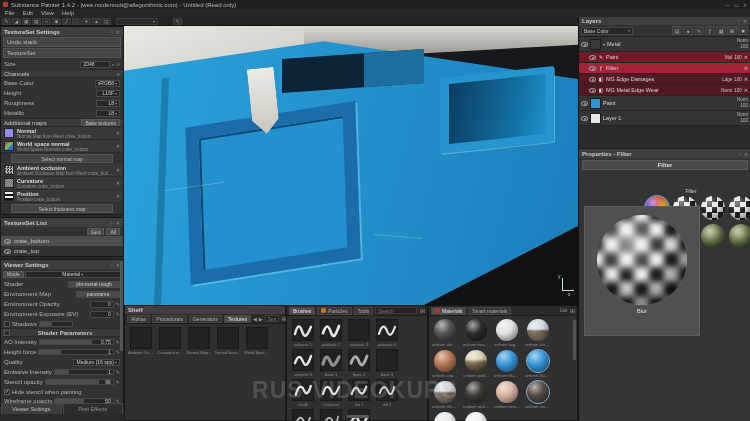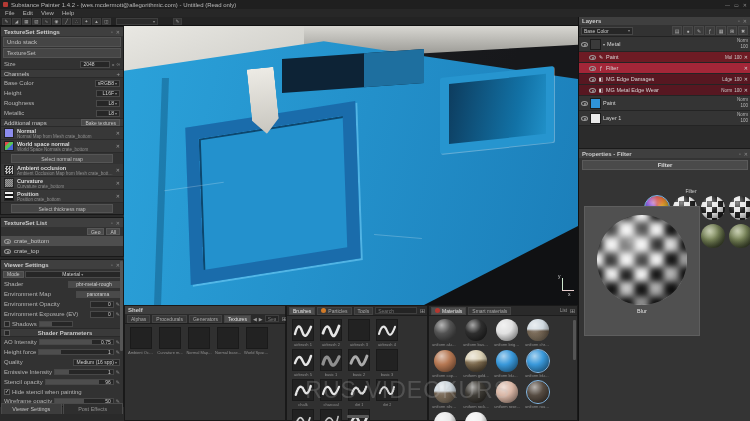--- a/index.html
+++ b/index.html
@@ -119,21 +119,21 @@
 .fsph::after{content:"";position:absolute;inset:0;border-radius:50%;background:radial-gradient(circle at 35% 28%,rgba(255,255,255,.5),rgba(255,255,255,.04) 40%,rgba(0,0,0,.55) 90%);}
 .f-rainbow{background:conic-gradient(#c9362f,#d98a26,#d8d12c,#37a23a,#2a9fd8,#2b46c9,#8c35c9,#c9362f);outline:1px solid #7db6e8;}
 .f-checker{background:repeating-conic-gradient(#e6e6e6 0% 25%,#1a1a1a 0% 50%) 0 0/11px 11px;}
 .f-moss{background:radial-gradient(circle at 40% 35%,#93a06a,#55603c 60%,#2e3522);}
 .preview{position:absolute;left:5px;top:34px;width:116px;height:130px;background:#505050;border:1px solid #5e5e5e;z-index:5;}
 .bigsph{width:90px;height:90px;border-radius:50%;overflow:hidden;position:relative;margin:8px auto 3px;}
 .bigsph .pat{position:absolute;inset:-8px;background:repeating-conic-gradient(#ededed 0% 25%,#141414 0% 50%) 0 0/30px 30px;filter:blur(3px);}
 .bigsph::after{content:"";position:absolute;inset:0;border-radius:50%;background:radial-gradient(circle at 36% 30%,rgba(255,255,255,.55),rgba(255,255,255,.03) 42%,rgba(0,0,0,.65) 92%);}
 .prevcap{text-align:center;font-size:5.5px;color:#e2e2e2;}
 
-.watermark{position:absolute;left:200px;top:377px;width:310px;text-align:right;font-size:23px;font-weight:normal;letter-spacing:1px;color:rgba(195,195,195,.23);z-index:9;pointer-events:none;}
+.watermark{position:absolute;left:200px;top:377px;width:310px;text-align:center;font-size:23px;font-weight:bold;letter-spacing:1px;color:rgba(195,195,195,.23);z-index:9;pointer-events:none;}
 svg.squig{display:block;}
 </style>
 </head>
 <body>
 
 <div class="titlebar">
   <span class="appicon"></span>
   <span>Substance Painter 1.4.2 - (wes.mcdermott@allegorithmic.com) - Untitled (Read only)</span>
   <span class="wbtns">
     <span>—</span>

